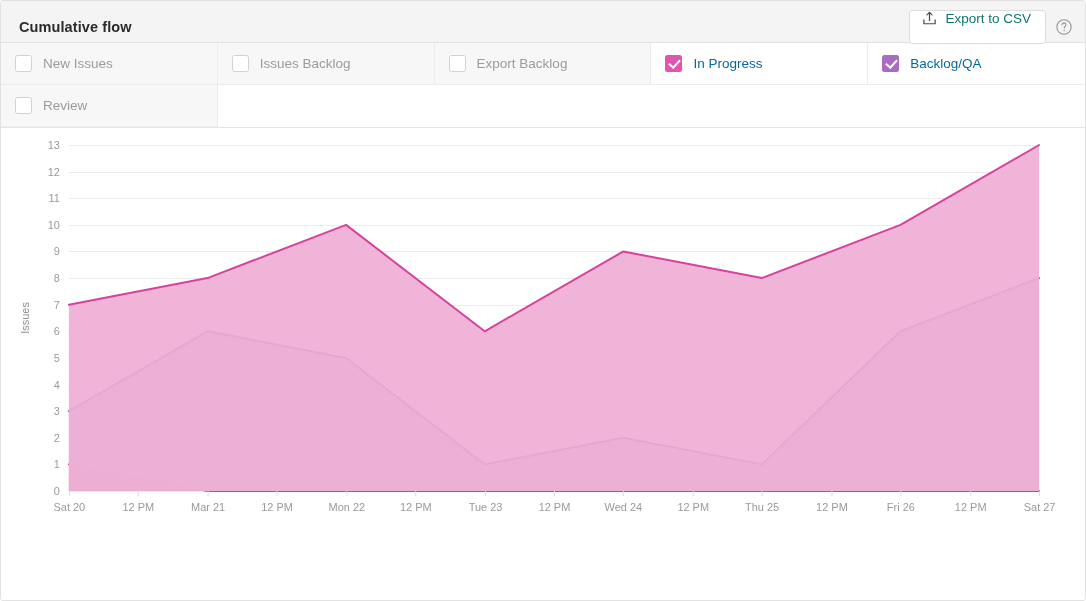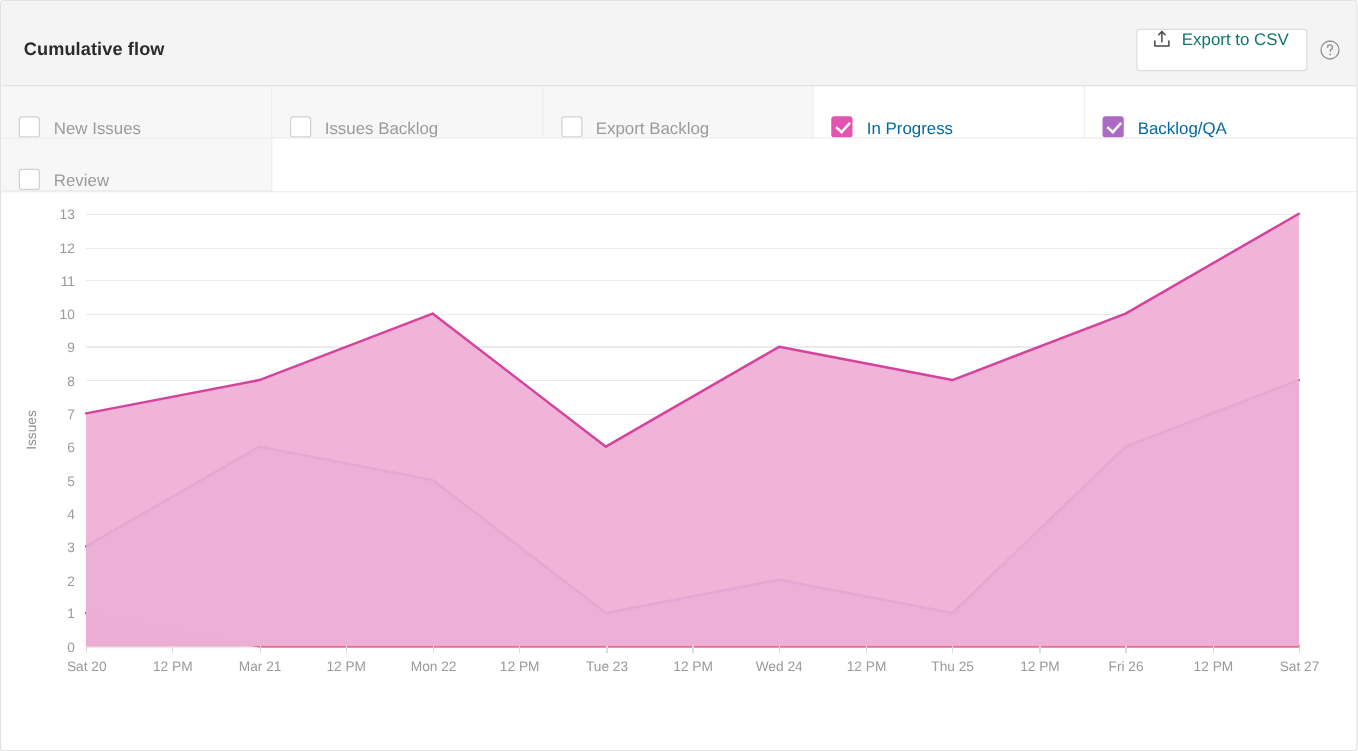--- a/index.html
+++ b/index.html
@@ -17,21 +17,21 @@
     width: 1086px; height: 601px;
     background: #ffffff;
     border: 1px solid #e2e2e2;
     border-radius: 3px;
     overflow: hidden;
   }
 
   
   .panel-header {
     position: relative;
-    height: 68px;
+    height: 42px;
     background: #f4f4f4;
     border-bottom: 1px solid #e2e2e2;
     display: flex;
     align-items: center;
     padding: 11px 12px 0 18px;
   }
   .panel-title {
     font-size: 14.5px;
     font-weight: bold;
     color: #2b2b2b;
@@ -66,21 +66,21 @@
   }
 
   
   .legend-grid {
     display: grid;
     grid-template-columns: repeat(5, 1fr);
     border-bottom: 1px solid #e6e6e6;
   }
   .legend-cell {
     display: flex;
-    align-items: flex-end;
+    align-items: center;
     gap: 11px;
     height: 42px;
     padding: 0 14px;
     border-right: 1px solid #ececec;
     border-bottom: 1px solid #ececec;
     background: #f7f7f7;
     cursor: pointer;
     user-select: none;
     overflow: hidden;
   }

